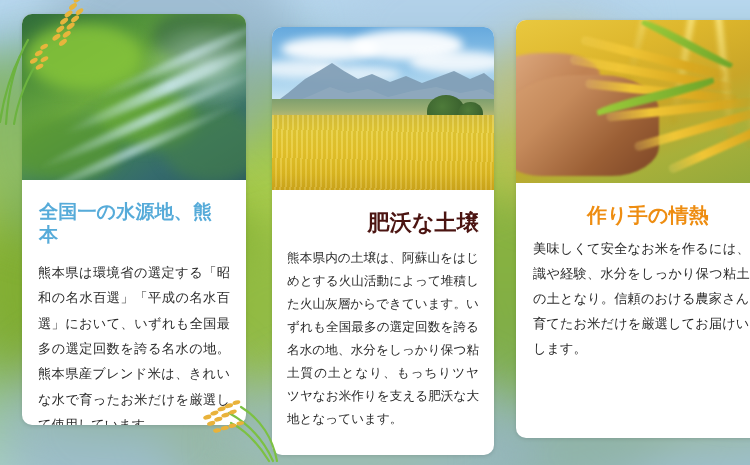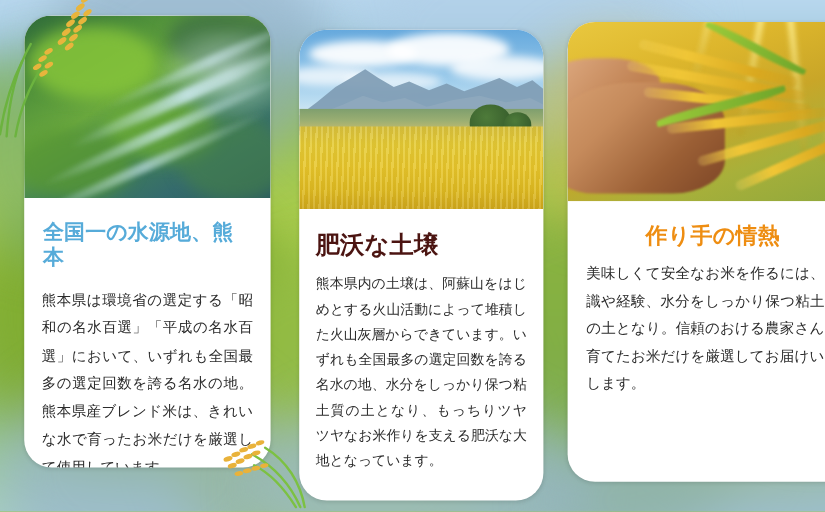--- a/index.html
+++ b/index.html
@@ -70,21 +70,21 @@
 
   
   #cards {
     position: absolute;
     inset: 0;
     z-index: 2;
   }
   .card {
     position: absolute;
     background: #ffffff;
-    border-radius: 25px;
+    border-radius: 10px;
     overflow: hidden;
     box-shadow: 0 1px 4px rgba(0,0,0,.13);
     display: flex;
     flex-direction: column;
   }
   #card-1 { left: 22px;  top: 14px; width: 224px; height: 411px; }
   #card-2 { left: 272px; top: 27px; width: 222px; height: 428px; }
   #card-3 { left: 516px; top: 20px; width: 264px; height: 418px; }
 
   .card-photo {
@@ -115,21 +115,21 @@
     color: #56ABD9;
     font-size: 19px;
     padding-top: 21px;
     text-align: left;
     margin-left: 1px;
   }
   #card-2 .card-title {
     color: #4B1411;
     font-size: 22px;
     padding-top: 20px;
-    text-align: left;
+    text-align: right;
   }
   #card-3 .card-title {
     color: #EE8D11;
     font-size: 20px;
     padding-top: 20px;
     text-align: center;
   }
 
   .card-text {
     margin: 0;

